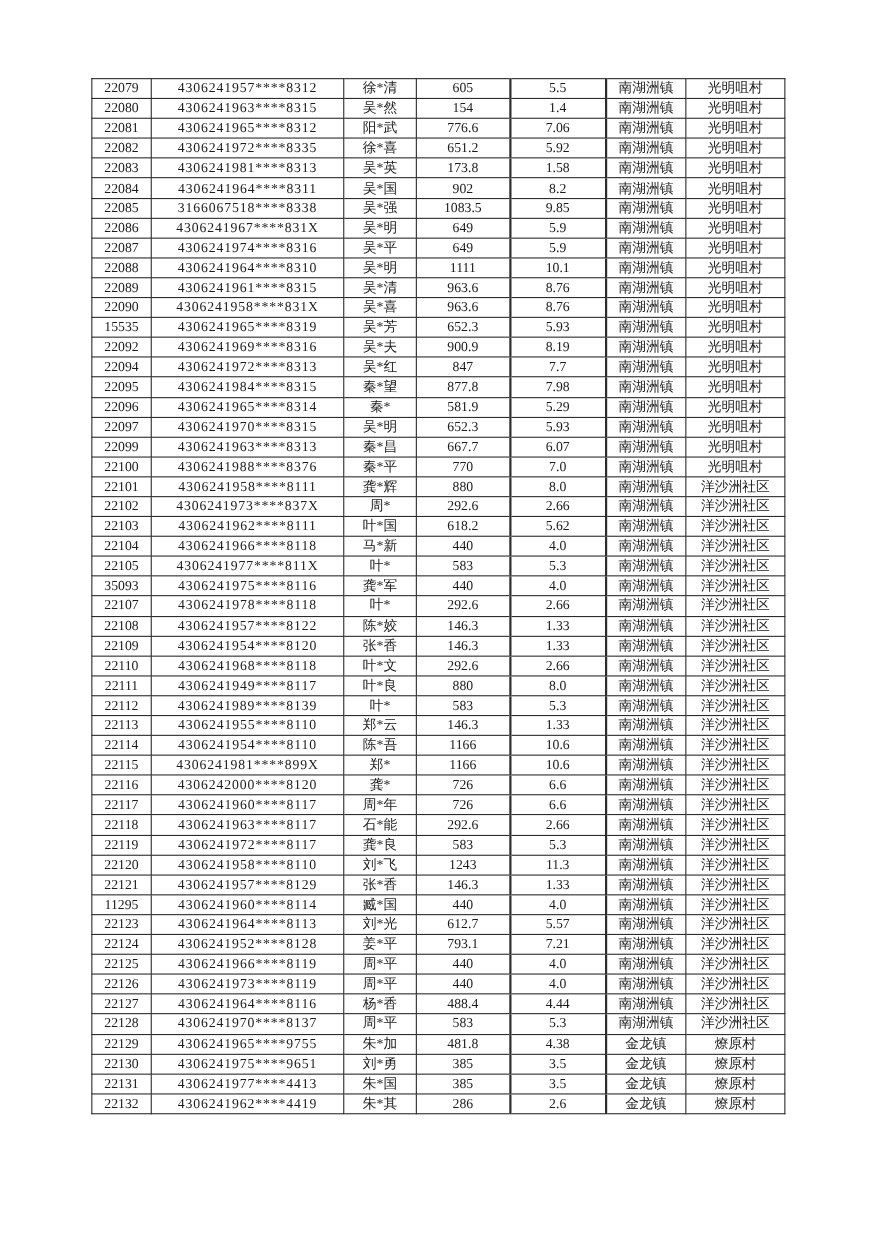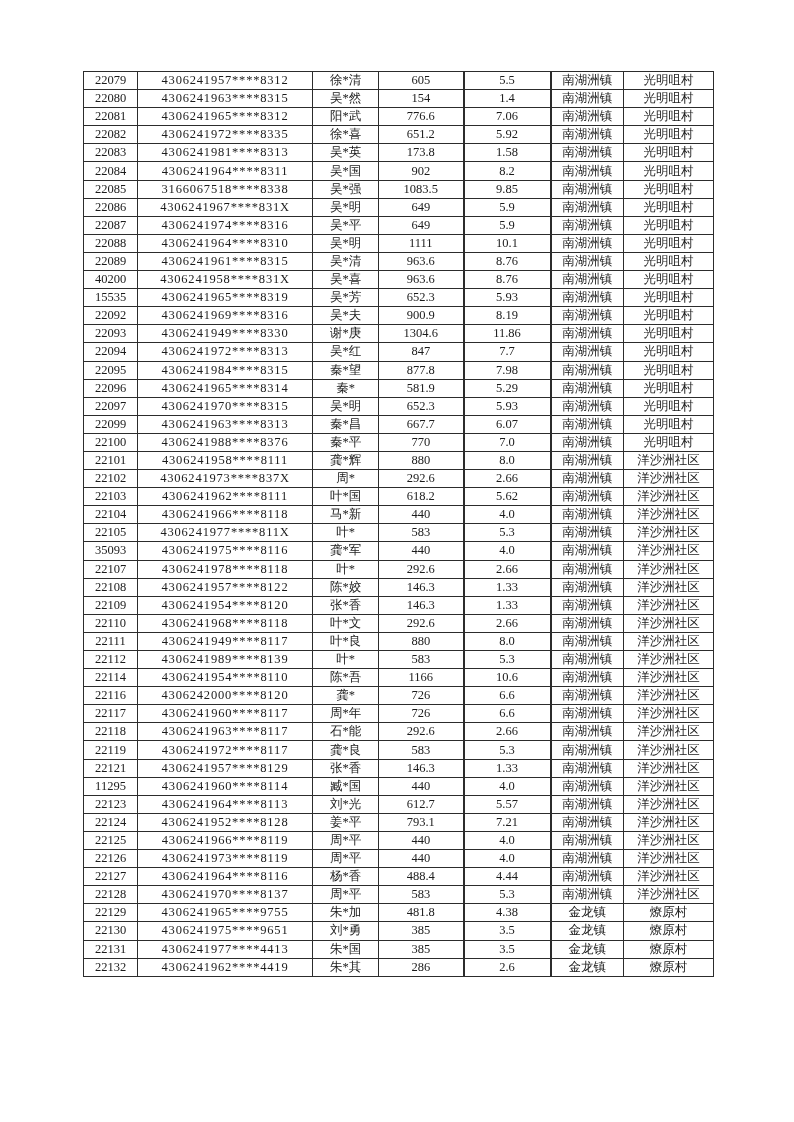--- a/index.html
+++ b/index.html
@@ -155,21 +155,21 @@
         <tr>
           <td class="c-seq">22089</td>
           <td class="c-id">4306241961****8315</td>
           <td class="c-name">吴*清</td>
           <td class="c-amount">963.6</td>
           <td class="c-area">8.76</td>
           <td class="c-town">南湖洲镇</td>
           <td class="c-village">光明咀村</td>
         </tr>
         <tr>
-          <td class="c-seq">40200</td>
+          <td class="c-seq">22090</td>
           <td class="c-id">4306241958****831X</td>
           <td class="c-name">吴*喜</td>
           <td class="c-amount">963.6</td>
           <td class="c-area">8.76</td>
           <td class="c-town">南湖洲镇</td>
           <td class="c-village">光明咀村</td>
         </tr>
         <tr>
           <td class="c-seq">15535</td>
           <td class="c-id">4306241965****8319</td>
@@ -182,29 +182,20 @@
         <tr>
           <td class="c-seq">22092</td>
           <td class="c-id">4306241969****8316</td>
           <td class="c-name">吴*夫</td>
           <td class="c-amount">900.9</td>
           <td class="c-area">8.19</td>
           <td class="c-town">南湖洲镇</td>
           <td class="c-village">光明咀村</td>
         </tr>
         <tr>
-          <td class="c-seq">22093</td>
-          <td class="c-id">4306241949****8330</td>
-          <td class="c-name">谢*庚</td>
-          <td class="c-amount">1304.6</td>
-          <td class="c-area">11.86</td>
-          <td class="c-town">南湖洲镇</td>
-          <td class="c-village">光明咀村</td>
-        </tr>
-        <tr>
           <td class="c-seq">22094</td>
           <td class="c-id">4306241972****8313</td>
           <td class="c-name">吴*红</td>
           <td class="c-amount">847</td>
           <td class="c-area">7.7</td>
           <td class="c-town">南湖洲镇</td>
           <td class="c-village">光明咀村</td>
         </tr>
         <tr>
           <td class="c-seq">22095</td>
@@ -353,29 +344,47 @@
         <tr>
           <td class="c-seq">22112</td>
           <td class="c-id">4306241989****8139</td>
           <td class="c-name">叶*</td>
           <td class="c-amount">583</td>
           <td class="c-area">5.3</td>
           <td class="c-town">南湖洲镇</td>
           <td class="c-village">洋沙洲社区</td>
         </tr>
         <tr>
+          <td class="c-seq">22113</td>
+          <td class="c-id">4306241955****8110</td>
+          <td class="c-name">郑*云</td>
+          <td class="c-amount">146.3</td>
+          <td class="c-area">1.33</td>
+          <td class="c-town">南湖洲镇</td>
+          <td class="c-village">洋沙洲社区</td>
+        </tr>
+        <tr>
           <td class="c-seq">22114</td>
           <td class="c-id">4306241954****8110</td>
           <td class="c-name">陈*吾</td>
           <td class="c-amount">1166</td>
           <td class="c-area">10.6</td>
           <td class="c-town">南湖洲镇</td>
           <td class="c-village">洋沙洲社区</td>
         </tr>
         <tr>
+          <td class="c-seq">22115</td>
+          <td class="c-id">4306241981****899X</td>
+          <td class="c-name">郑*</td>
+          <td class="c-amount">1166</td>
+          <td class="c-area">10.6</td>
+          <td class="c-town">南湖洲镇</td>
+          <td class="c-village">洋沙洲社区</td>
+        </tr>
+        <tr>
           <td class="c-seq">22116</td>
           <td class="c-id">4306242000****8120</td>
           <td class="c-name">龚*</td>
           <td class="c-amount">726</td>
           <td class="c-area">6.6</td>
           <td class="c-town">南湖洲镇</td>
           <td class="c-village">洋沙洲社区</td>
         </tr>
         <tr>
           <td class="c-seq">22117</td>
@@ -394,20 +403,29 @@
           <td class="c-area">2.66</td>
           <td class="c-town">南湖洲镇</td>
           <td class="c-village">洋沙洲社区</td>
         </tr>
         <tr>
           <td class="c-seq">22119</td>
           <td class="c-id">4306241972****8117</td>
           <td class="c-name">龚*良</td>
           <td class="c-amount">583</td>
           <td class="c-area">5.3</td>
+          <td class="c-town">南湖洲镇</td>
+          <td class="c-village">洋沙洲社区</td>
+        </tr>
+        <tr>
+          <td class="c-seq">22120</td>
+          <td class="c-id">4306241958****8110</td>
+          <td class="c-name">刘*飞</td>
+          <td class="c-amount">1243</td>
+          <td class="c-area">11.3</td>
           <td class="c-town">南湖洲镇</td>
           <td class="c-village">洋沙洲社区</td>
         </tr>
         <tr>
           <td class="c-seq">22121</td>
           <td class="c-id">4306241957****8129</td>
           <td class="c-name">张*香</td>
           <td class="c-amount">146.3</td>
           <td class="c-area">1.33</td>
           <td class="c-town">南湖洲镇</td>

